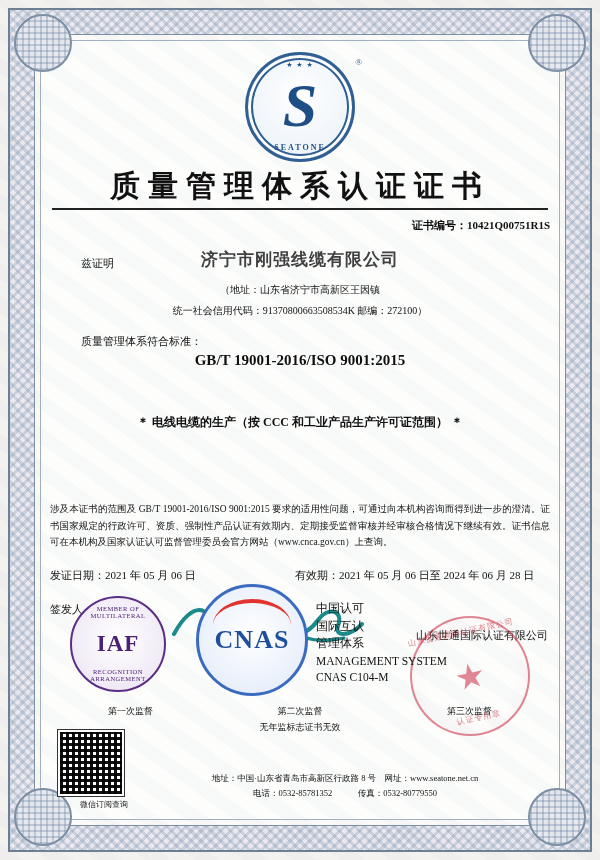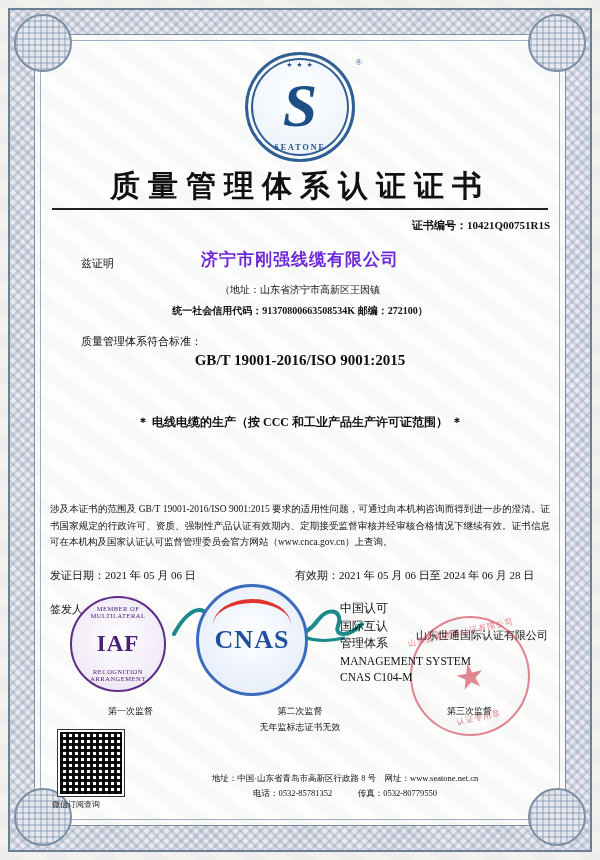--- a/index.html
+++ b/index.html
@@ -100,29 +100,29 @@
     position:absolute;top:172px;right:2px;
     font-size:11px;font-weight:bold;color:#111;
   }
 
   .lbl{font-size:11px;color:#111;}
   .row{position:absolute;left:2px;right:2px;margin-left:31px;}
 
   .hereby{top:210px;}
   .company{
     position:absolute;top:202px;left:0;right:0;text-align:center;
-    font-size:17px;font-weight:bold;color:#6d28d9;letter-spacing:1px;
+    font-size:17px;font-weight:bold;color:#404040;letter-spacing:1px;
   }
   .addr{
     position:absolute;top:237px;left:0;right:0;text-align:center;
     font-size:10px;color:#111;
   }
   .credit{
     position:absolute;top:258px;left:0;right:0;text-align:center;
-    font-size:10px;color:#111;font-weight:bold;
+    font-size:10px;color:#111;
   }
   .std-label{top:288px;}
   .std-value{
     position:absolute;top:306px;left:0;right:0;text-align:center;
     font-size:15px;font-weight:bold;color:#111;
   }
   .scope-label{top:345px;}
   .scope-value{
     position:absolute;top:368px;left:0;right:0;text-align:center;
     font-size:12px;font-weight:bold;color:#111;
@@ -192,21 +192,21 @@
     display:flex;align-items:center;justify-content:center;
     background:radial-gradient(circle at 50% 45%, #ffffff 0%, #e9f0fb 70%, #d9e6f7 100%);
   }
   .cnas-text{font-size:26px;font-weight:bold;color:#1f4f9c;letter-spacing:1px;}
   .cnas-curve{
     position:absolute;top:12px;left:14px;right:14px;height:22px;
     border-top:4px solid #e2342f;border-radius:50%/100% 100% 0 0;
   }
   .accred-block{
     position:absolute;left:268px;bottom:128px;
-    font-size:12px;color:#111;line-height:1.45;margin-left:24px;
+    font-size:12px;color:#111;line-height:1.45;
   }
   .accred-block .en{font-size:11.5px;}
 
   .audit-row{
     position:absolute;left:60px;right:60px;bottom:96px;
     font-size:9px;color:#111;
     display:flex;justify-content:space-between;
   }
   .noseal{
     position:absolute;left:0;right:0;bottom:80px;
@@ -222,21 +222,21 @@
     width:62px;height:62px;
     background:
       repeating-linear-gradient(0deg,#111 0 3px,#fff 3px 6px),
       repeating-linear-gradient(90deg,#111 0 3px,#fff 3px 6px);
     background-blend-mode:multiply;
     border:2px solid #fff;
     outline:1px solid #333;
   }
   .qr-cap{
     position:absolute;left:4px;bottom:4px;width:76px;
-    text-align:left;font-size:8px;color:#111;
+    text-align:right;font-size:8px;color:#111;
   }
   .wm{
     position:absolute;left:0;right:0;top:0;bottom:0;
     pointer-events:none;
     background:repeating-linear-gradient(35deg, rgba(150,165,185,.05) 0 14px, rgba(255,255,255,0) 14px 28px);
   }
 </style>
 </head>
 <body>
 

